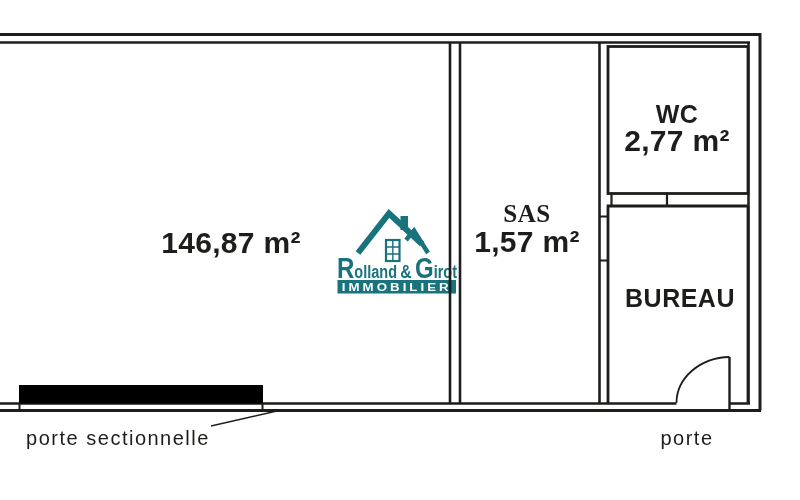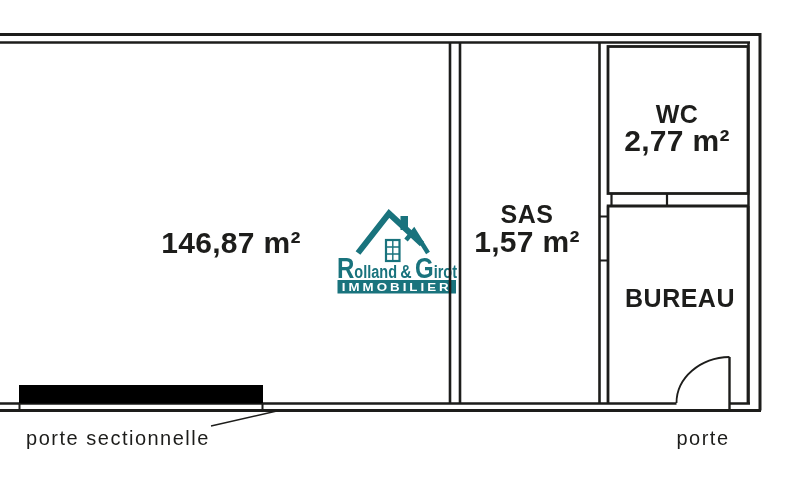--- a/index.html
+++ b/index.html
@@ -69,24 +69,24 @@
       <path d="M729.5,357 V411" class="wall" stroke-width="2.4"></path>
       <path d="M676.5,403 A54,46 0 0 1 729.5,357" class="wall" stroke-width="1.8"></path>
       <rect x="19" y="385" width="244" height="18.5" fill="var(--black)"></rect>
       <path d="M19.5,403 V411 M262.5,403 V411" class="wall" stroke-width="2"></path>
       <path d="M211,426 L279,410.5" class="wall" stroke-width="1.4"></path>
     </g>
   </svg>
 
   <div class="lbl room-area" style="left:231px;top:243px;">146,87 m²</div>
 
-  <div class="lbl room-name" style="left:527px;top:214px;">SAS</div>
+  <div class="lbl room-name" style="left:527px;top:214px;font-family:Liberation Serif, serif;">SAS</div>
   <div class="lbl room-area" style="left:527px;top:242px;">1,57 m²</div>
 
   <div class="lbl room-name" style="left:677px;top:114px;">WC</div>
   <div class="lbl room-area" style="left:677px;top:141px;">2,77 m²</div>
 
   <div class="lbl room-name" style="left:680px;top:298px;">BUREAU</div>
 
   <div class="lbl door-label" style="left:118px;top:438px;">porte sectionnelle</div>
-  <div class="lbl door-label" style="left:703px;top:438px;">porte</div>
+  <div class="lbl door-label" style="left:687px;top:438px;">porte</div>
 
 </div>
 
 </body></html>

